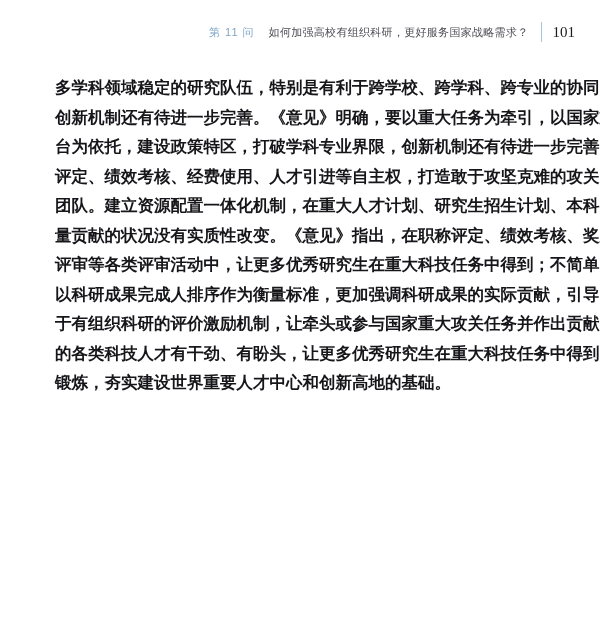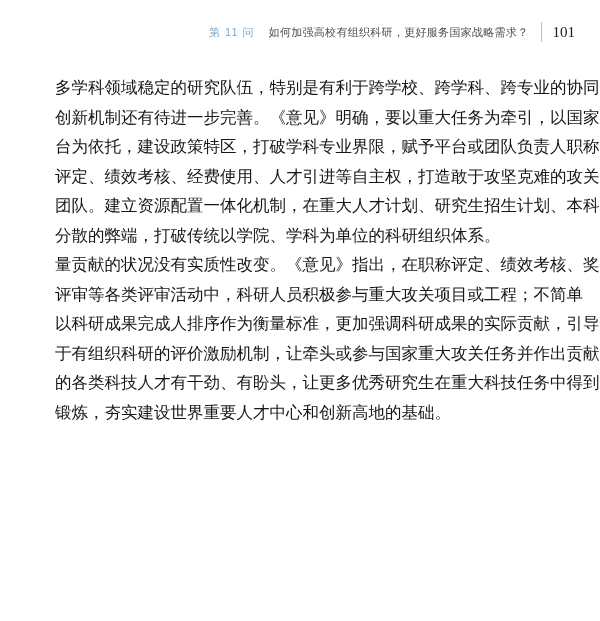--- a/index.html
+++ b/index.html
@@ -51,21 +51,21 @@
     white-space: nowrap;
   }
   
   .body-text {
     position: absolute;
     top: 73px;
     left: 55px;
     width: 515px;
     font-size: 16.5px;
     line-height: 29.5px;
-    font-weight: 400;
+    font-weight: 700;
   }
   .paragraph { margin: 0; }
   .line {
     text-align: justify;
     text-align-last: justify;
     text-justify: inter-character;
     white-space: nowrap;
   }
   .line.last {
     text-align-last: left;
@@ -83,28 +83,27 @@
     <span class="chapter-label" style="color: rgb(127, 166, 200);">第 11 问</span>
     <span class="chapter-title" style="color: rgb(74, 74, 82);">如何加强高校有组织科研，更好服务国家战略需求？</span>
     <span class="header-divider" style="background: rgb(169, 196, 220);"></span>
     <span class="page-number" style="color: rgb(28, 28, 30);">101</span>
   </div>
 
   <div class="body-text" style="color: rgb(22, 22, 26);">
       <div class="paragraph">
         <div class="line">多学科领域稳定的研究队伍，特别是有利于跨学校、跨学科、跨专业的协同</div>
         <div class="line">创新机制还有待进一步完善。《意见》明确，要以重大任务为牵引，以国家重</div>
-        <div class="line">台为依托，建设政策特区，打破学科专业界限，赋予平台或团队负责人职称</div>
+        <div class="line">台为依托，建设政策特区，打破学科专业界限，创新机制还有待进一步完善</div>
         <div class="line">评定、绩效考核、经费使用、人才引进等自主权，打造敢于攻坚克难的攻关</div>
         <div class="line">团队。建立资源配置一体化机制，在重大人才计划、研究生招生计划、本科</div>
-        <div class="line last">分散的弊端，打破传统以学院、学科为单位的科研组织体系。</div>
       </div>
       <div class="paragraph">
         <div class="line">量贡献的状况没有实质性改变。《意见》指出，在职称评定、绩效考核、奖励</div>
-        <div class="line">评审等各类评审活动中，科研人员积极参与重大攻关项目或工程；不简单</div>
+        <div class="line">评审等各类评审活动中，让更多优秀研究生在重大科技任务中得到；不简单</div>
         <div class="line">以科研成果完成人排序作为衡量标准，更加强调科研成果的实际贡献，引导</div>
         <div class="line">于有组织科研的评价激励机制，让牵头或参与国家重大攻关任务并作出贡献</div>
         <div class="line">的各类科技人才有干劲、有盼头，让更多优秀研究生在重大科技任务中得到</div>
         <div class="line last">锻炼，夯实建设世界重要人才中心和创新高地的基础。</div>
       </div>
     </div>
 
 </div>
 
 </body></html>

